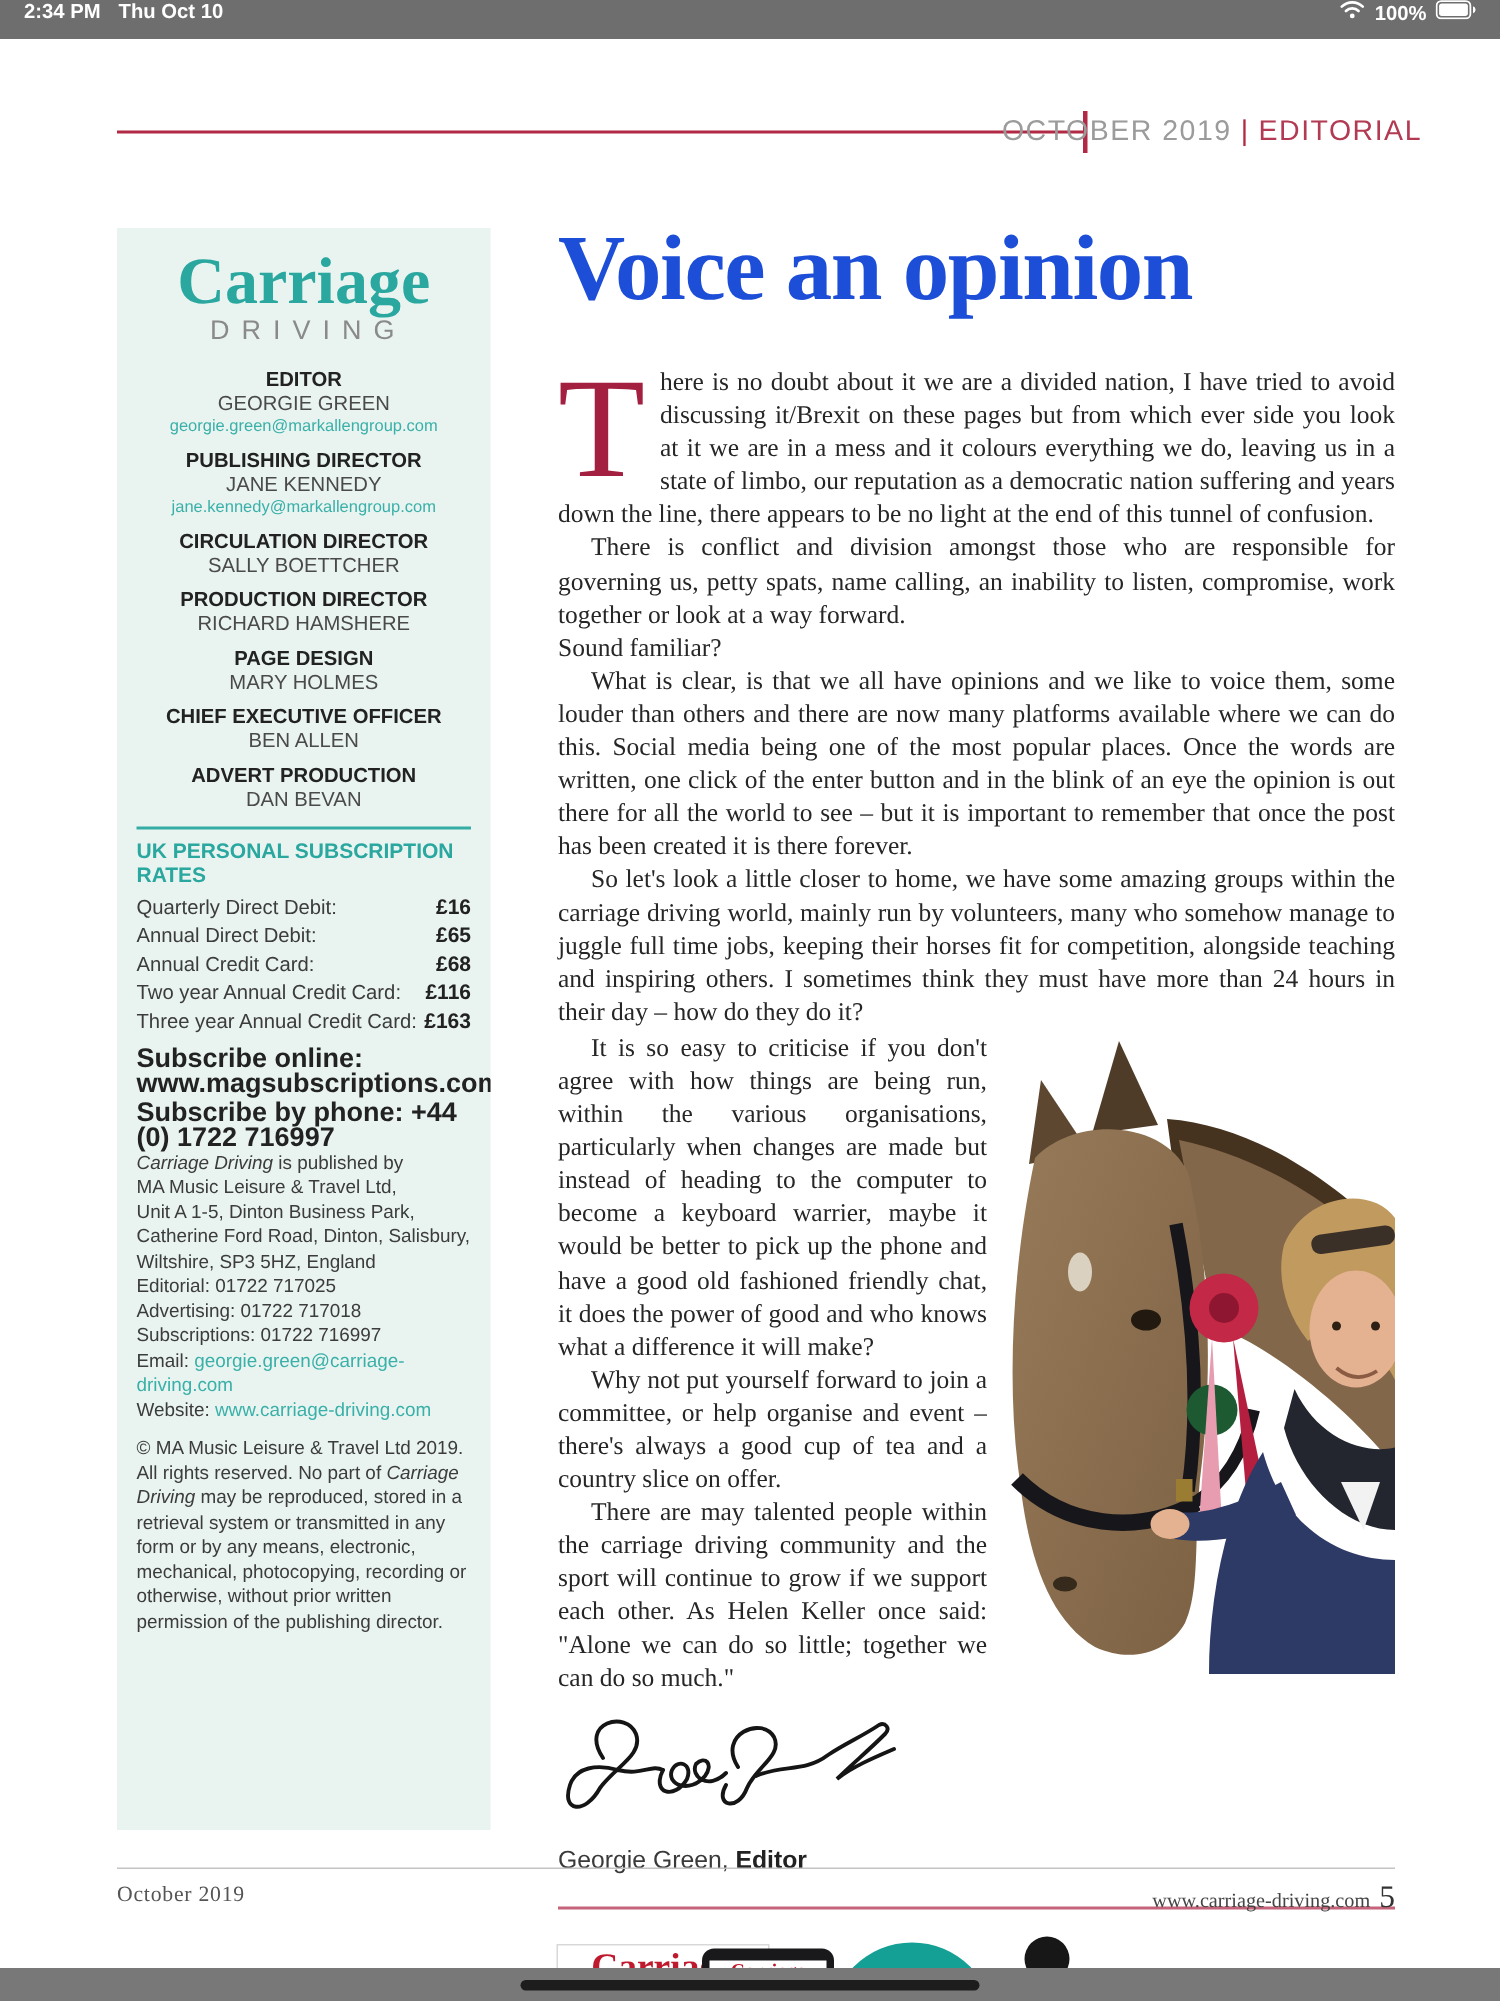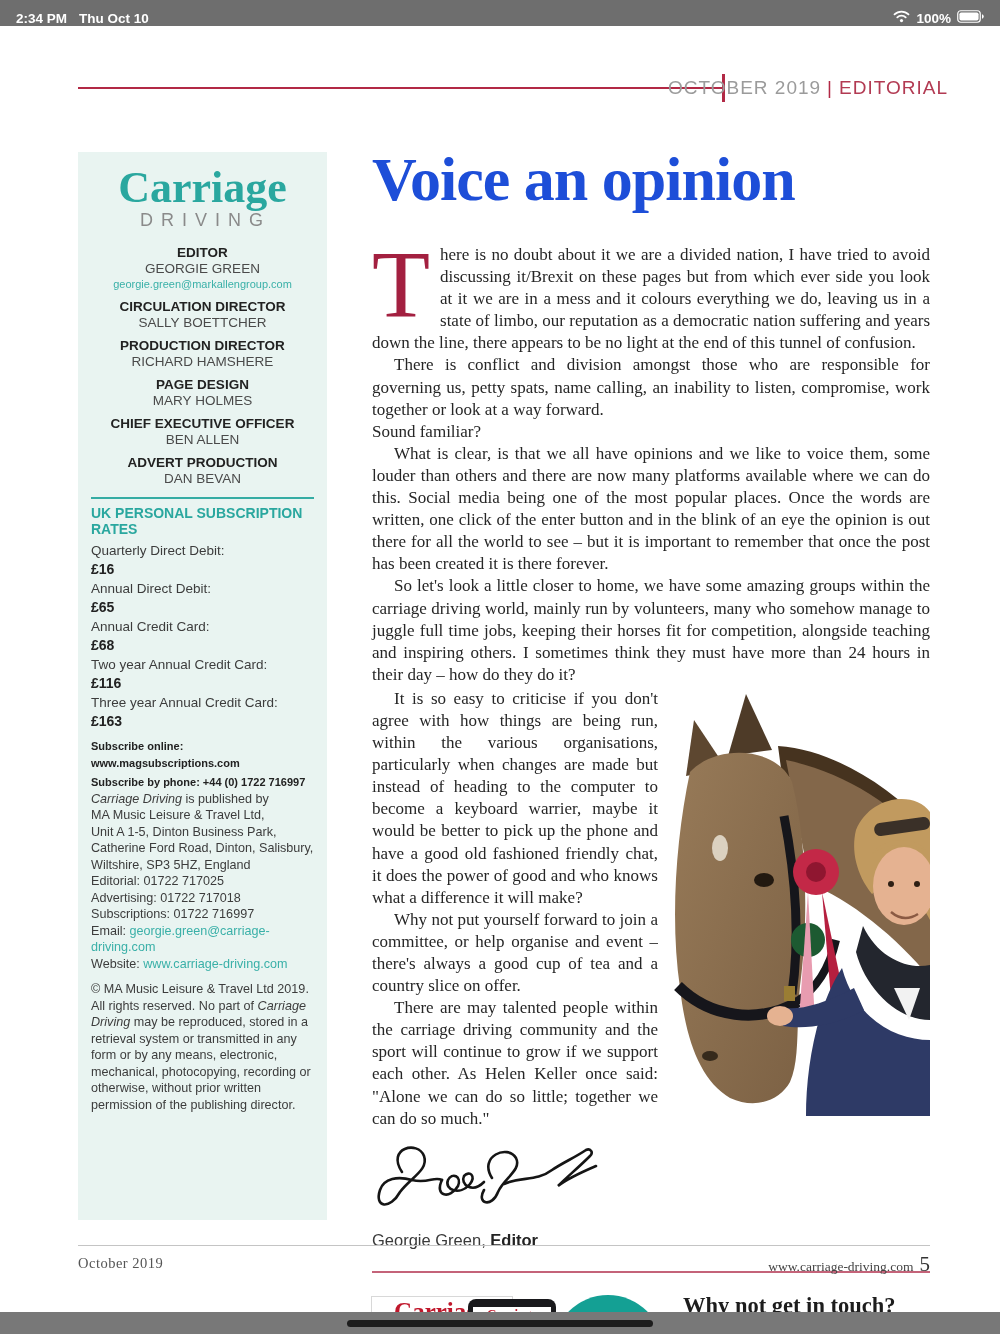--- a/index.html
+++ b/index.html
@@ -1,20 +1,20 @@
 <!DOCTYPE html>
 <html><head>
 <meta charset="utf-8">
 <style>
   html,body{margin:0;padding:0;background:#fff;}
   .screen{position:relative;width:1000px;height:1334px;background:#fff;overflow:hidden;
           font-family:"Liberation Sans",sans-serif;color:#2b2b2b;}
   
   .status-bar{position:absolute;left:0;top:0;width:100%;height:26px;background:#6e6e6e;
-              display:flex;align-items:flex-end;justify-content:space-between;
+              display:flex;align-items:flex-start;justify-content:space-between;
               padding:0 16px;box-sizing:border-box;color:#fff;font-size:13.5px;font-weight:bold;}
   .sb-left{display:flex;gap:12px;}
   .sb-right{display:flex;align-items:center;gap:6px;}
   
   .header-rule{position:absolute;left:78px;top:87px;width:645px;height:2px;background:#b22945;}
   .header-vbar{position:absolute;left:722px;top:74px;width:3px;height:28px;background:#b22945;}
   .header-text{position:absolute;right:52px;top:77px;font-size:19px;letter-spacing:1px;text-align:center;}
   .header-issue{color:#9b9b9b;}
   .header-sep{color:#b22945;padding:0 6px;}
   .header-section{color:#b23a52;}
@@ -24,23 +24,23 @@
   .logo{text-align:center;margin-bottom:14px;}
   .logo-title{font-family:"Liberation Serif",serif;font-weight:bold;font-size:44px;line-height:.9;color:#2aa79f;}
   .logo-sub{font-size:18px;letter-spacing:8px;color:#8a8a8a;margin-top:2px;margin-left:6px;}
   .staff{text-align:center;}
   .staff-block{margin-bottom:7px;}
   .staff-role{font-weight:bold;font-size:13.5px;color:#222;line-height:16px;}
   .staff-name{font-size:13.5px;color:#4a4a4a;line-height:16px;}
   .staff-email{font-size:11px;color:#3ab0a8;line-height:15px;}
   .teal-div{border-top:2px solid #35aca4;margin:10px 0 6px;}
   .sub-heading{color:#2aa79f;font-weight:bold;font-size:14px;margin-bottom:4px;}
-  .rate-row{display:flex;justify-content:space-between;font-size:13.5px;line-height:19px;color:#3c3c3c;flex-direction:column;}
+  .rate-row{display:flex;justify-content:space-between;font-size:13.5px;line-height:19px;color:#3c3c3c;}
   .rate-price{font-weight:bold;color:#222;font-size:14px;}
-  .sub-bold{font-weight:bold;color:#222;font-size:11px;line-height:17px;margin-top:7px;}
+  .sub-bold{font-weight:bold;color:#222;font-size:18px;line-height:17px;margin-top:7px;}
   .ma-logo{text-align:center;margin:12px 0 10px;}
   .ma-top{font-weight:800;font-style:italic;font-size:33px;line-height:.85;color:#8a8a8a;letter-spacing:3px;}
   .ma-bottom{font-weight:800;font-style:italic;font-size:34px;line-height:.9;color:#1d5fa8;letter-spacing:2px;}
   .ma-tag{font-size:9.5px;font-weight:bold;margin-top:3px;}
   .ma-tag .g{color:#8a8a8a;} .ma-tag .b{color:#1d5fa8;}
   .ma-group{font-size:10px;color:#555;letter-spacing:.5px;margin-top:3px;}
   .ma-web{font-size:12px;font-weight:bold;color:#222;margin-top:3px;}
   .pub,.copyright,.privacy,.views{font-size:12.6px;line-height:16.5px;color:#3c3c3c;margin-bottom:9px;}
   .pub i,.copyright i,.views i{font-style:italic;}
   .teal-link{color:#3ab0a8;}
@@ -133,20 +133,25 @@
   <div class="sidebar">
     <div class="logo">
       <div class="logo-title">Carriage</div>
       <div class="logo-sub">DRIVING</div>
     </div>
     <div class="staff">
       <div class="staff-block">
         <div class="staff-role">EDITOR</div>
         <div class="staff-name">GEORGIE GREEN</div>
         <div class="staff-email">georgie.green@markallengroup.com</div>
+      </div>
+      <div class="staff-block">
+        <div class="staff-role">PUBLISHING DIRECTOR</div>
+        <div class="staff-name">JANE KENNEDY</div>
+        <div class="staff-email">jane.kennedy@markallengroup.com</div>
       </div>
       <div class="staff-block">
         <div class="staff-role">CIRCULATION DIRECTOR</div>
         <div class="staff-name">SALLY BOETTCHER</div>
       </div>
       <div class="staff-block">
         <div class="staff-role">PRODUCTION DIRECTOR</div>
         <div class="staff-name">RICHARD HAMSHERE</div>
       </div>
       <div class="staff-block">
@@ -288,21 +293,20 @@
         </div>
         <div class="subscribe-circle">
           <div>
             <div>Subscribe</div>
             <div>today and</div>
 
           </div>
         </div>
 
         <div class="contact">
-          <h2 class="contact-heading">Why not get in touch?</h2>
           <div class="c-row">
             <span class="c-icon">
               
             </span>
 
           </div>
 
         </div>
       </div>
     </div>

